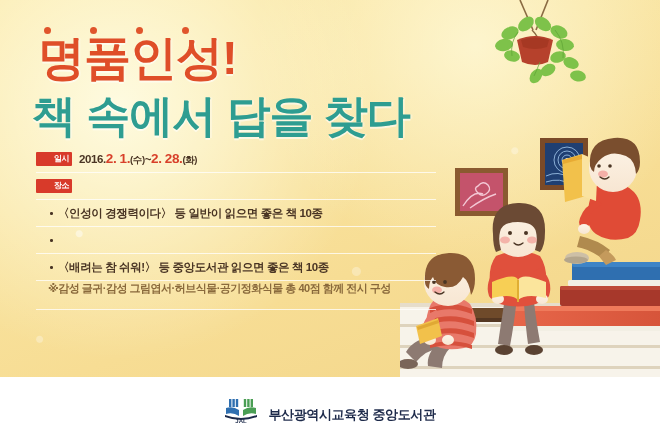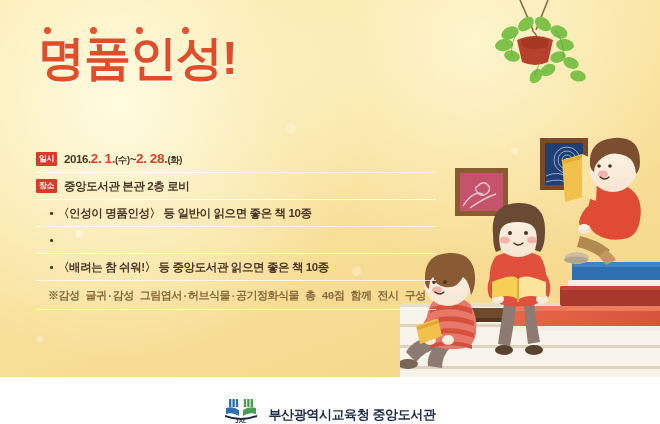--- a/index.html
+++ b/index.html
@@ -113,21 +113,21 @@
   .info-row:first-child { border-top: none; }
 
   .badge {
     flex: none;
     display: inline-block;
     background: #d83a2a;
     color: #ffffff;
     font-size: 8px;
     font-weight: 700;
     line-height: 1;
-    padding: 3px 3px 3px 3px;
+    padding: 3px 3px 3px 18px;
     border-radius: 1px;
     letter-spacing: -0.5px;
   }
   .info-text {
     font-size: 11.5px;
     font-weight: 700;
     color: #4a3524;
     letter-spacing: -0.4px;
     white-space: nowrap;
   }
@@ -162,26 +162,25 @@
     font-size: 11.5px;
     font-weight: 700;
     color: #4a3524;
     letter-spacing: -0.4px;
     white-space: nowrap;
   }
 
   .note-row {
     position: relative;
     display: flex;
-    align-items: center;
+    align-items: flex-start;
     height: 28px;
     border-top: 1px solid rgba(255,255,255,0.75);
     border-bottom: 1px solid rgba(255,255,255,0.75);
     padding-left: 12px;
-    font-family: Liberation Mono, monospace;
   }
   .note-text {
     font-size: 11px;
     font-weight: 700;
     color: #8a6a3c;
     letter-spacing: -0.5px;
     white-space: nowrap;
   }
 
   
@@ -411,37 +410,37 @@
 
     <div class="title-dots">
       <i></i>
       <i></i>
       <i></i>
       <i></i>
     </div>
 
     <div class="title-line1">명품인성!</div>
 
+    <div class="title-line2">책 속에서 답을 찾다</div>
 
     <div class="info-block">
 
       <div class="info-row">
         <span class="badge">일시</span>
         <span class="info-text"><span>2016.</span><span class="hl">2. 1.</span><span class="sub">(수)</span><span>~</span><span class="hl">2. 28.</span><span class="sub">(화)</span></span>
       </div>
 
       <div class="info-row">
         <span class="badge">장소</span>
-        <span class="info-text">중앙도서관 본관 2층 로비</span>
       </div>
 
 
       <div class="bullet-row">
         <span class="dot"></span>
-        <span class="bullet-text">〈인성이 명품인성〉 등 일반이 읽으면 좋은 책 10종</span>
+        <span class="bullet-text">〈인성이 경쟁력이다〉 등 일반이 읽으면 좋은 책 10종</span>
       </div>
       <div class="bullet-row">
         <span class="dot"></span>
       </div>
       <div class="bullet-row">
         <span class="dot"></span>
         <span class="bullet-text">〈배려는 참 쉬워!〉 등 중앙도서관 읽으면 좋은 책 10종</span>
       </div>
 
       <div class="note-row">

